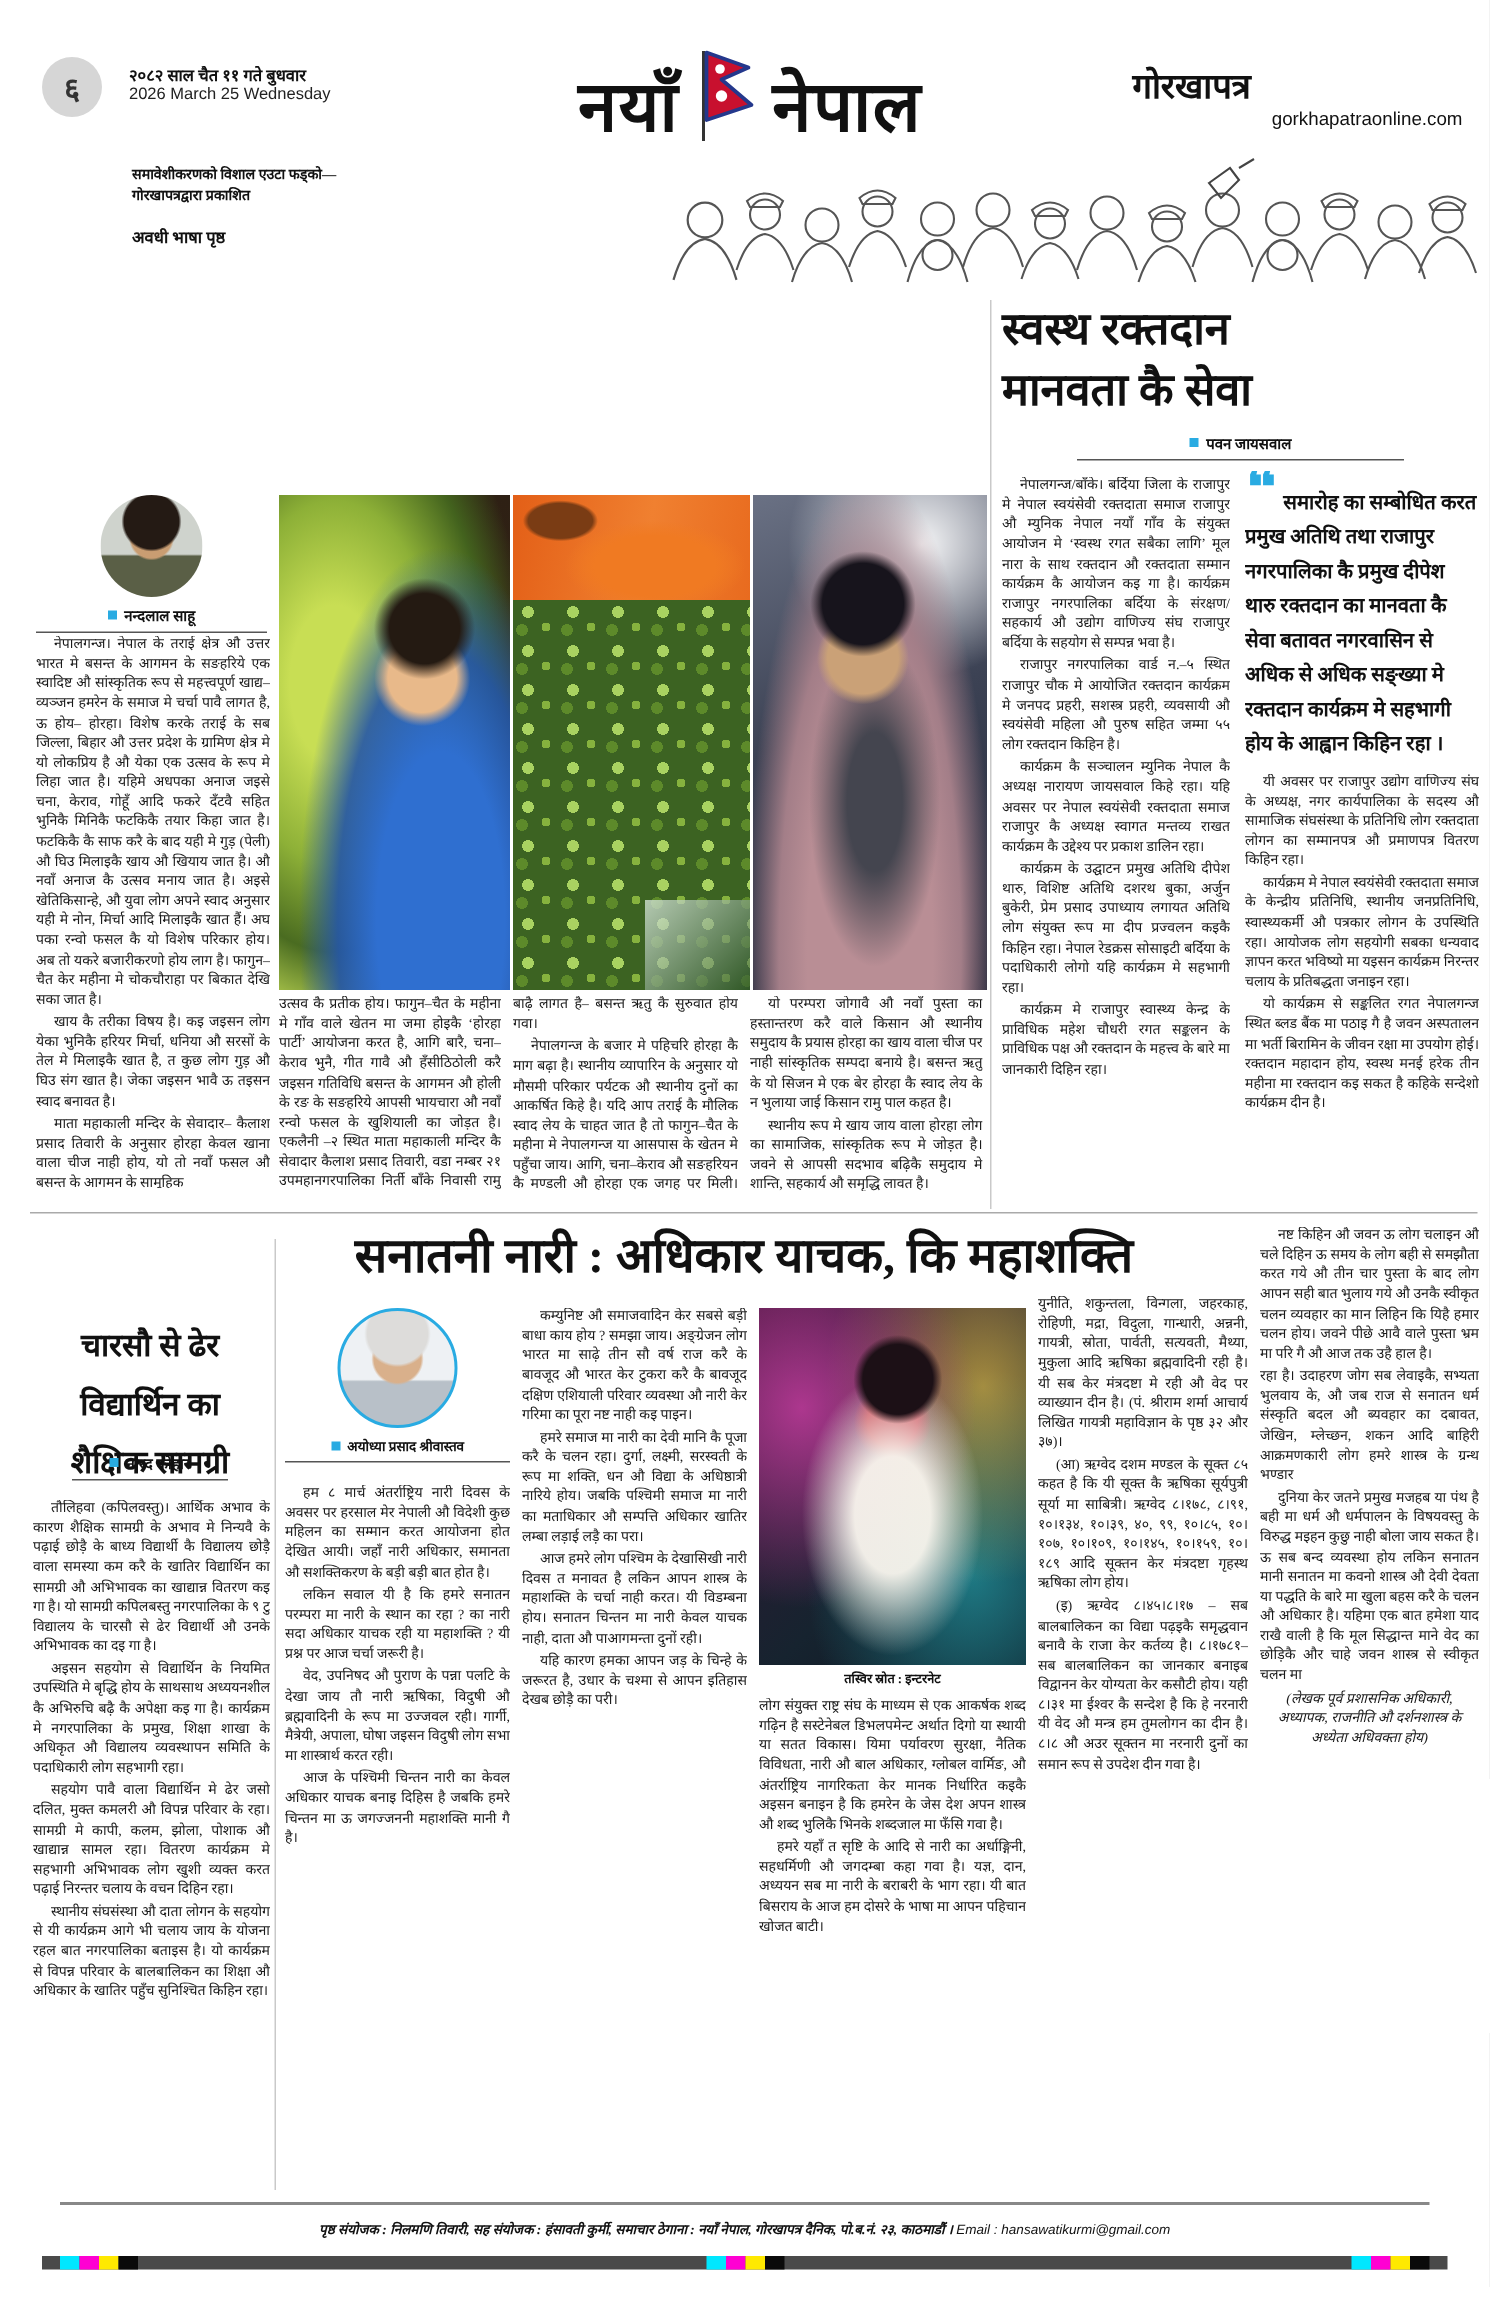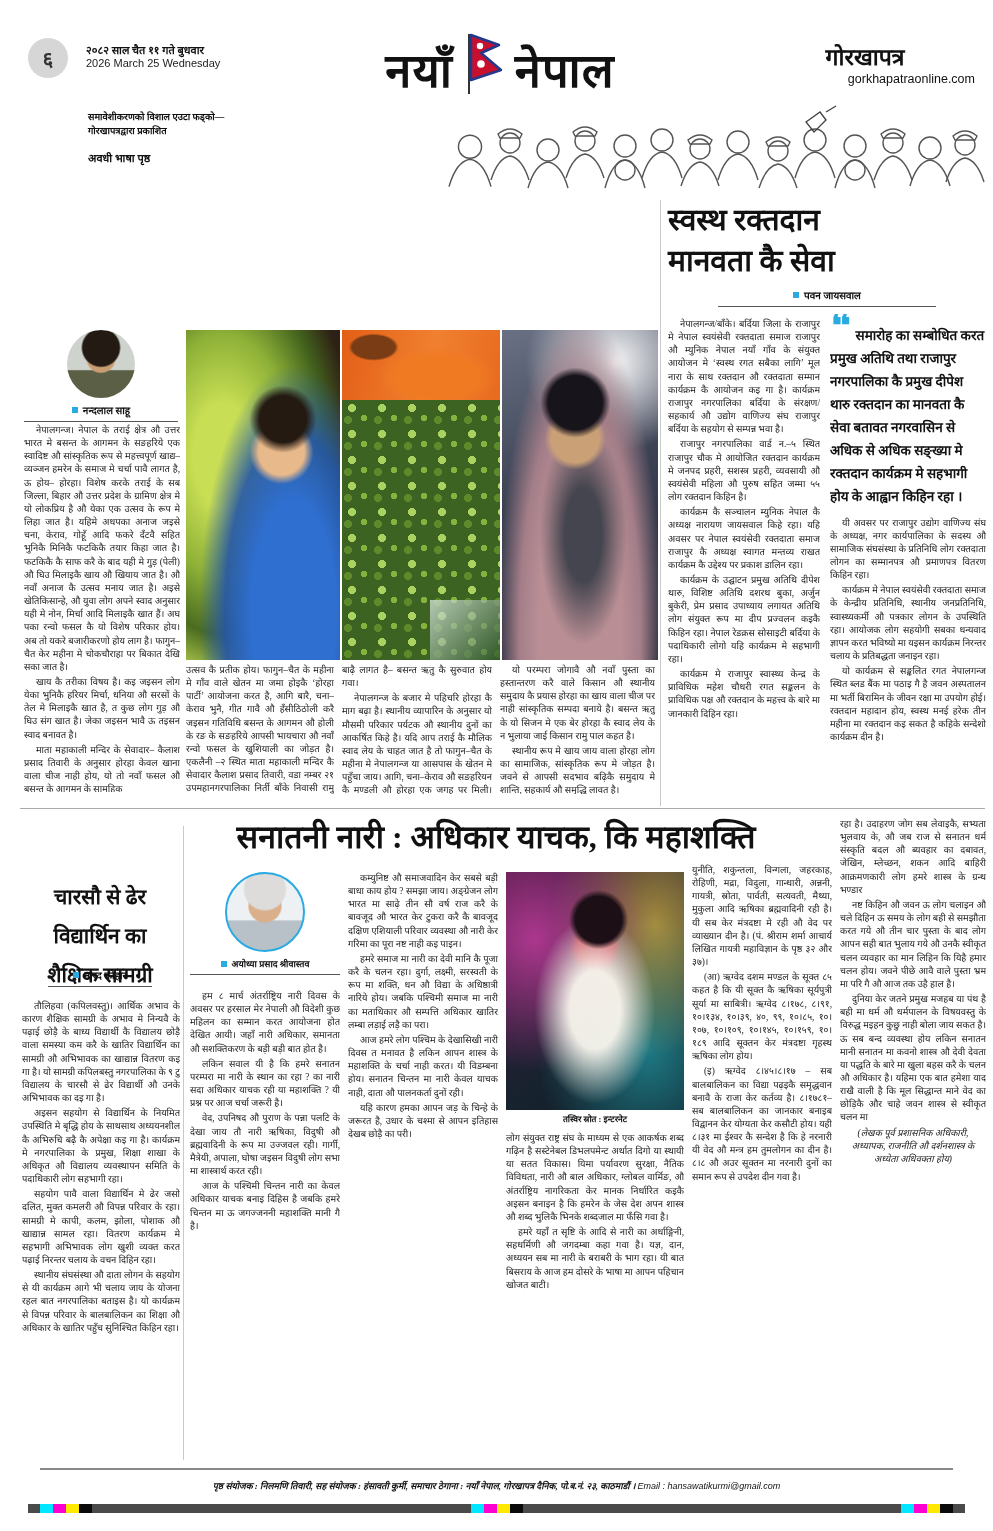--- a/index.html
+++ b/index.html
@@ -6,21 +6,21 @@
   .page{position:relative;width:993px;height:1531px;margin:0 auto;background:#fff;
         font-family:"Liberation Serif","DejaVu Serif",serif;color:#111;overflow:hidden;}
   .abs{position:absolute;}
   
   .pg-circle{width:40px;height:40px;border-radius:50%;background:#d6d6d6;display:flex;
              align-items:center;justify-content:center;font-size:20px;font-weight:bold;color:#333;}
   .date-np{font-size:11px;font-weight:bold;}
   .date-en{font-size:11px;font-family:"Liberation Sans",sans-serif;color:#222;}
   .masthead{display:flex;align-items:center;justify-content:center;gap:10px;
             font-size:47px;font-weight:bold;letter-spacing:1px;}
-  .brand{font-size:23px;font-weight:bold;text-align:center;}
+  .brand{font-size:23px;font-weight:bold;text-align:left;}
   .website{font-size:12.5px;font-family:"Liberation Sans",sans-serif;text-align:right;}
   .tagline{font-size:9.5px;font-weight:bold;line-height:1.5;}
   .page-label{font-size:11px;font-weight:bold;}
   
   .crowd svg{display:block;}
   
   .hl-1{font-size:45px;font-weight:bold;line-height:1.3;text-align:center;letter-spacing:.5px;}
   .hl-2{font-size:30px;font-weight:bold;line-height:1.35;text-align:left;}
   .hl-3{font-size:21px;font-weight:bold;line-height:1.85;text-align:center;margin-top:48px;}
   .hl-4{font-size:32px;font-weight:bold;text-align:center;white-space:nowrap;}
@@ -265,42 +265,42 @@
   <div class="abs bt" style="left:190px;top:990px;width:150px;height:470px;">
     <p>हम ८ मार्च अंतर्राष्ट्रिय नारी दिवस के अवसर पर हरसाल मेर नेपाली औ विदेशी कुछ महिलन का सम्मान करत आयोजना होत देखित आयी। जहाँ नारी अधिकार, समानता औ सशक्तिकरण के बड़ी बड़ी बात होत है।</p>
     <p>लकिन सवाल यी है कि हमरे सनातन परम्परा मा नारी के स्थान का रहा ? का नारी सदा अधिकार याचक रही या महाशक्ति ? यी प्रश्न पर आज चर्चा जरूरी है।</p>
     <p>वेद, उपनिषद औ पुराण के पन्ना पलटि के देखा जाय तौ नारी ऋषिका, विदुषी औ ब्रह्मवादिनी के रूप मा उज्जवल रही। गार्गी, मैत्रेयी, अपाला, घोषा जइसन विदुषी लोग सभा मा शास्त्रार्थ करत रही।</p>
     <p>आज के पश्चिमी चिन्तन नारी का केवल अधिकार याचक बनाइ दिहिस है जबकि हमरे चिन्तन मा ऊ जगज्जननी महाशक्ति मानी गै है।</p>
   </div>
 
   <div class="abs bt" style="left:348px;top:872px;width:150px;height:588px;">
     <p>कम्युनिष्ट औ समाजवादिन केर सबसे बड़ी बाधा काय होय ? समझा जाय। अङ्ग्रेजन लोग भारत मा साढ़े तीन सौ वर्ष राज करै के बावजूद औ भारत केर टुकरा करै कै बावजूद दक्षिण एशियाली परिवार व्यवस्था औ नारी केर गरिमा का पूरा नष्ट नाही कइ पाइन।</p>
     <p>हमरे समाज मा नारी का देवी मानि कै पूजा करै के चलन रहा। दुर्गा, लक्ष्मी, सरस्वती के रूप मा शक्ति, धन औ विद्या के अधिष्ठात्री नारिये होय। जबकि पश्चिमी समाज मा नारी का मताधिकार औ सम्पत्ति अधिकार खातिर लम्बा लड़ाई लड़ै का परा।</p>
-    <p>आज हमरे लोग पश्चिम के देखासिखी नारी दिवस त मनावत है लकिन आपन शास्त्र के महाशक्ति के चर्चा नाही करत। यी विडम्बना होय। सनातन चिन्तन मा नारी केवल याचक नाही, दाता औ पालनकर्ता दुनों रही।</p>
+    <p>आज हमरे लोग पश्चिम के देखासिखी नारी दिवस त मनावत है लकिन आपन शास्त्र के महाशक्ति के चर्चा नाही करत। यी विडम्बना होय। सनातन चिन्तन मा नारी केवल याचक नाही, दाता औ पाआगमन्ता दुनों रही।</p>
     <p>यहि कारण हमका आपन जड़ के चिन्हे के जरूरत है, उधार के चश्मा से आपन इतिहास देखब छोड़ै का परी।</p>
   </div>
 
   <div class="abs" style="left:506px;top:872px;width:178px;">
     <div class="durga"></div>
     <div class="caption">तस्विर स्रोत : इन्टरनेट</div>
   </div>
   <div class="abs bt" style="left:506px;top:1132px;width:178px;height:328px;">
     <p style="text-indent:0">लोग संयुक्त राष्ट्र संघ के माध्यम से एक आकर्षक शब्द गढ़िन है सस्टेनेबल डिभलपमेन्ट अर्थात दिगो या स्थायी या सतत विकास। यिमा पर्यावरण सुरक्षा, नैतिक विविधता, नारी औ बाल अधिकार, ग्लोबल वार्मिङ, औ अंतर्राष्ट्रिय नागरिकता केर मानक निर्धारित कइकै अइसन बनाइन है कि हमरेन के जेस देश अपन शास्त्र औ शब्द भुलिकै भिनके शब्दजाल मा फँसि गवा है।</p>
     <p>हमरे यहाँ त सृष्टि के आदि से नारी का अर्धाङ्गिनी, सहधर्मिणी औ जगदम्बा कहा गवा है। यज्ञ, दान, अध्ययन सब मा नारी के बराबरी के भाग रहा। यी बात बिसराय के आज हम दोसरे के भाषा मा आपन पहिचान खोजत बाटी।</p>
   </div>
 
   <div class="abs bt" style="left:692px;top:864px;width:140px;height:596px;">
     <p style="text-indent:0">युनीति, शकुन्तला, विन्गला, जहरकाह, रोहिणी, मद्रा, विदुला, गान्धारी, अन्ननी, गायत्री, स्रोता, पार्वती, सत्यवती, मैथ्या, मुकुला आदि ऋषिका ब्रह्मवादिनी रही है। यी सब केर मंत्रदष्टा मे रही औ वेद पर व्याख्यान दीन है। (पं. श्रीराम शर्मा आचार्य लिखित गायत्री महाविज्ञान के पृष्ठ ३२ और ३७)।</p>
     <p>(आ) ऋग्वेद दशम मण्डल के सूक्त ८५ कहत है कि यी सूक्त कै ऋषिका सूर्यपुत्री सूर्या मा साबित्री। ऋग्वेद ८।१७८, ८।९१, १०।१३४, १०।३९, ४०, ९९, १०।८५, १०।१०७, १०।१०९, १०।१४५, १०।१५९, १०।१८९ आदि सूक्तन केर मंत्रदष्टा गृहस्थ ऋषिका लोग होय।</p>
     <p>(इ) ऋग्वेद ८।४५।८।१७ – सब बालबालिकन का विद्या पढ़इकै समृद्धवान बनावै के राजा केर कर्तव्य है। ८।१७८१– सब बालबालिकन का जानकार बनाइब विद्वानन केर योग्यता केर कसौटी होय। यही ८।३१ मा ईश्वर कै सन्देश है कि हे नरनारी यी वेद औ मन्त्र हम तुमलोगन का दीन है। ८।८ औ अउर सूक्तन मा नरनारी दुनों का समान रूप से उपदेश दीन गवा है।</p>
   </div>
 
   <div class="abs bt" style="left:840px;top:818px;width:146px;height:642px;">
+    <p>नष्ट किहिन औ जवन ऊ लोग चलाइन औ चले दिहिन ऊ समय के लोग बही से समझौता करत गये औ तीन चार पुस्ता के बाद लोग आपन सही बात भुलाय गये औ उनकै स्वीकृत चलन व्यवहार का मान लिहिन कि यिहै हमार चलन होय। जवने पीछे आवै वाले पुस्ता भ्रम मा परि गै औ आज तक उहै हाल है।</p>
     <p style="text-indent:0">रहा है। उदाहरण जोग सब लेवाइकै, सभ्यता भुलवाय के, औ जब राज से सनातन धर्म संस्कृति बदल औ ब्यवहार का दबावत, जेखिन, म्लेच्छन, शकन आदि बाहिरी आक्रमणकारी लोग हमरे शास्त्र के ग्रन्थ भण्डार</p>
-    <p>नष्ट किहिन औ जवन ऊ लोग चलाइन औ चले दिहिन ऊ समय के लोग बही से समझौता करत गये औ तीन चार पुस्ता के बाद लोग आपन सही बात भुलाय गये औ उनकै स्वीकृत चलन व्यवहार का मान लिहिन कि यिहै हमार चलन होय। जवने पीछे आवै वाले पुस्ता भ्रम मा परि गै औ आज तक उहै हाल है।</p>
     <p>दुनिया केर जतने प्रमुख मजहब या पंथ है बही मा धर्म औ धर्मपालन के विषयवस्तु के विरुद्ध मइहन कुछु नाही बोला जाय सकत है। ऊ सब बन्द व्यवस्था होय लकिन सनातन मानी सनातन मा कवनो शास्त्र औ देवी देवता या पद्धति के बारे मा खुला बहस करै के चलन औ अधिकार है। यहिमा एक बात हमेशा याद राखै वाली है कि मूल सिद्धान्त माने वेद का छोड़िकै और चाहे जवन शास्त्र से स्वीकृत चलन मा</p>
     <p class="note">(लेखक पूर्व प्रशासनिक अधिकारी, अध्यापक, राजनीति औ दर्शनशास्त्र के अध्येता अधिवक्ता होय)</p>
   </div>
 
   <div class="abs hrule" style="left:40px;top:1468px;width:913px;height:2px;background:#888;"></div>
   <div class="abs foot-line" style="left:0;top:1479px;width:993px;">
     <span>पृष्ठ संयोजक : निलमणि तिवारी, सह संयोजक : हंसावती कुर्मी, समाचार ठेगाना : नयाँ नेपाल, गोरखापत्र दैनिक, पो.ब.नं. २३, काठमाडौं ।</span>
     <span class="mail">Email : hansawatikurmi@gmail.com</span>
   </div>
   <div class="abs regbar" style="left:28px;top:1504px;width:937px;height:9px;">

